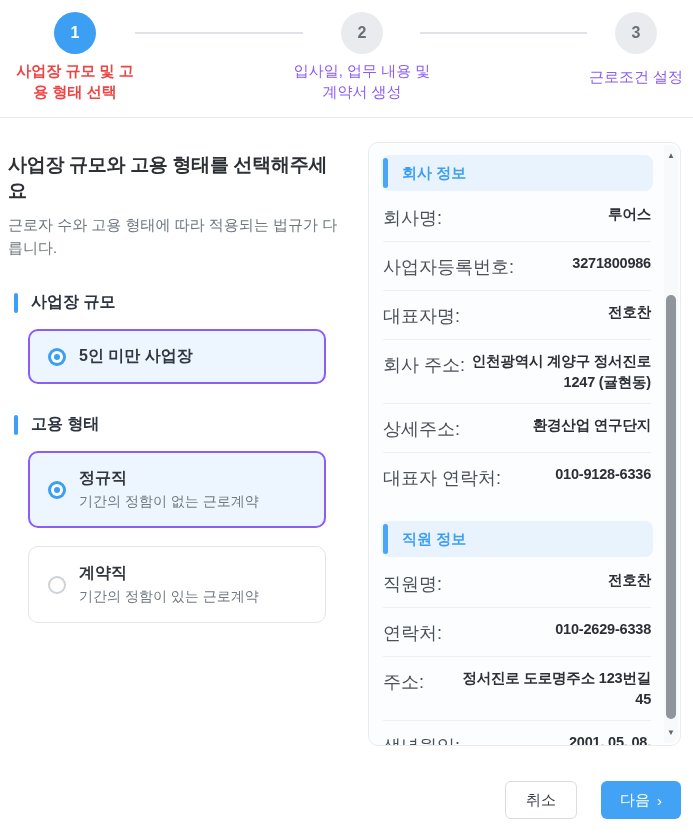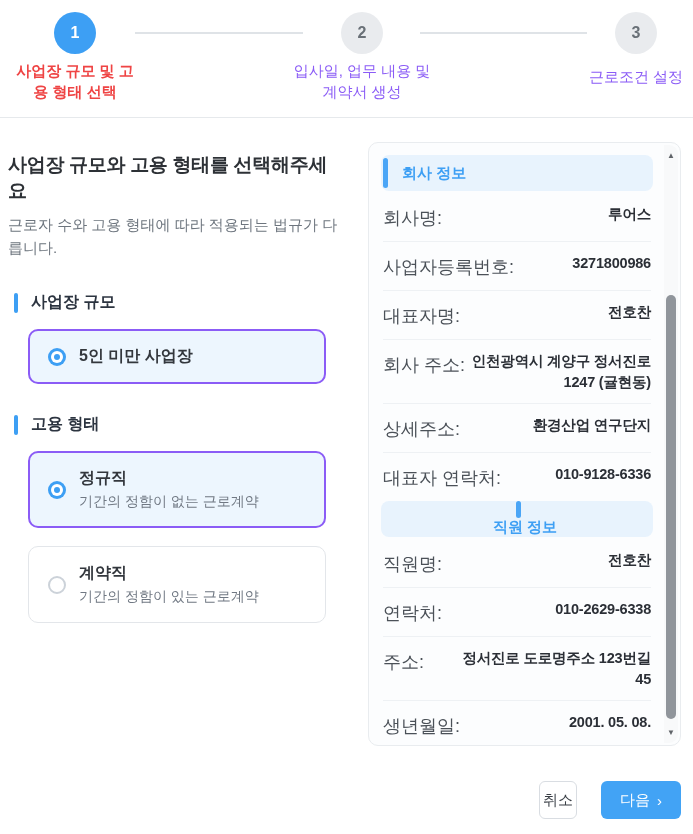--- a/index.html
+++ b/index.html
@@ -43,21 +43,21 @@
   .radio.sel::before { content: ""; position: absolute; inset: 6px; background: #3d9ff4; border-radius: 50%; z-index: 1; }
   .radio.unsel { background: #fff; border: 2px solid #ccd2d9; }
 
   
   .right-panel { position: absolute; left: 368px; top: 142px; width: 313px; height: 604px;
     border: 1px solid #e9ecef; border-radius: 10px; background: #fcfdfe; }
   .panel-inner { position: absolute; left: 0; top: 0; right: 16px; bottom: 0;
     padding: 12px 11px 8px 12px; overflow: hidden; }
   .panel-band { height: 36px; background: #e8f3fd; border-radius: 8px;
     display: flex; align-items: center; padding-left: 2px; }
-  .panel-band.second { margin-top: 0; flex-direction: column; }
+  .panel-band.second { margin-top: 20px; }
   .panel-band-bar { width: 5px; height: 30px; border-radius: 3px; background: #4aa5f6; }
   .panel-band-title { margin-left: 14px; font-size: 15px; font-weight: bold; color: #3d9ff4; }
   .info-rows { padding: 2px 2px 0 2px; }
   .info-row { display: flex; justify-content: space-between; align-items: flex-start;
     padding: 11px 0; border-bottom: 1px solid #eef1f4; }
   .info-row.last { border-bottom: none; }
   .info-label { font-size: 18px; color: #4b5158; white-space: nowrap; padding-top: 2px; }
   .info-value { font-size: 14.5px; font-weight: bold; color: #2b2f36; text-align: right;
     max-width: 200px; line-height: 1.42; letter-spacing: -0.2px; }
 
@@ -66,21 +66,21 @@
     background: #f8f9fa; border-radius: 0 9px 9px 0; }
   .scroll-arrow { position: absolute; left: 0; right: 0; text-align: center;
     font-size: 8px; color: #606469; cursor: pointer; }
   .scroll-arrow.up { top: 6px; }
   .scroll-arrow.down { bottom: 6px; }
   .scroll-thumb { position: absolute; left: 2px; width: 10px; top: 150px; height: 424px;
     background: #90959b; border-radius: 5px; cursor: pointer; }
 
   
   .footer { position: absolute; top: 781px; right: 12px; display: flex; gap: 24px; }
-  .cancel-button { width: 38px; height: 38px; background: #fff; border: 1px solid #d9dde2;
+  .cancel-button { width: 72px; height: 38px; background: #fff; border: 1px solid #d9dde2;
     border-radius: 6px; font-size: 15px; color: #3a3f46; cursor: pointer;
     display: flex; align-items: center; justify-content: center;
     font-family: Liberation Mono, monospace; }
   .next-button { width: 80px; height: 38px; background: #42a3f5; border: none;
     border-radius: 6px; font-size: 15px; color: #ffffff; cursor: pointer;
     display: flex; align-items: center; justify-content: center; gap: 7px;
     font-family: "Liberation Sans", "DejaVu Sans", sans-serif; }
   .next-chevron { font-size: 15px; line-height: 1; }
 </style>
 </head>

